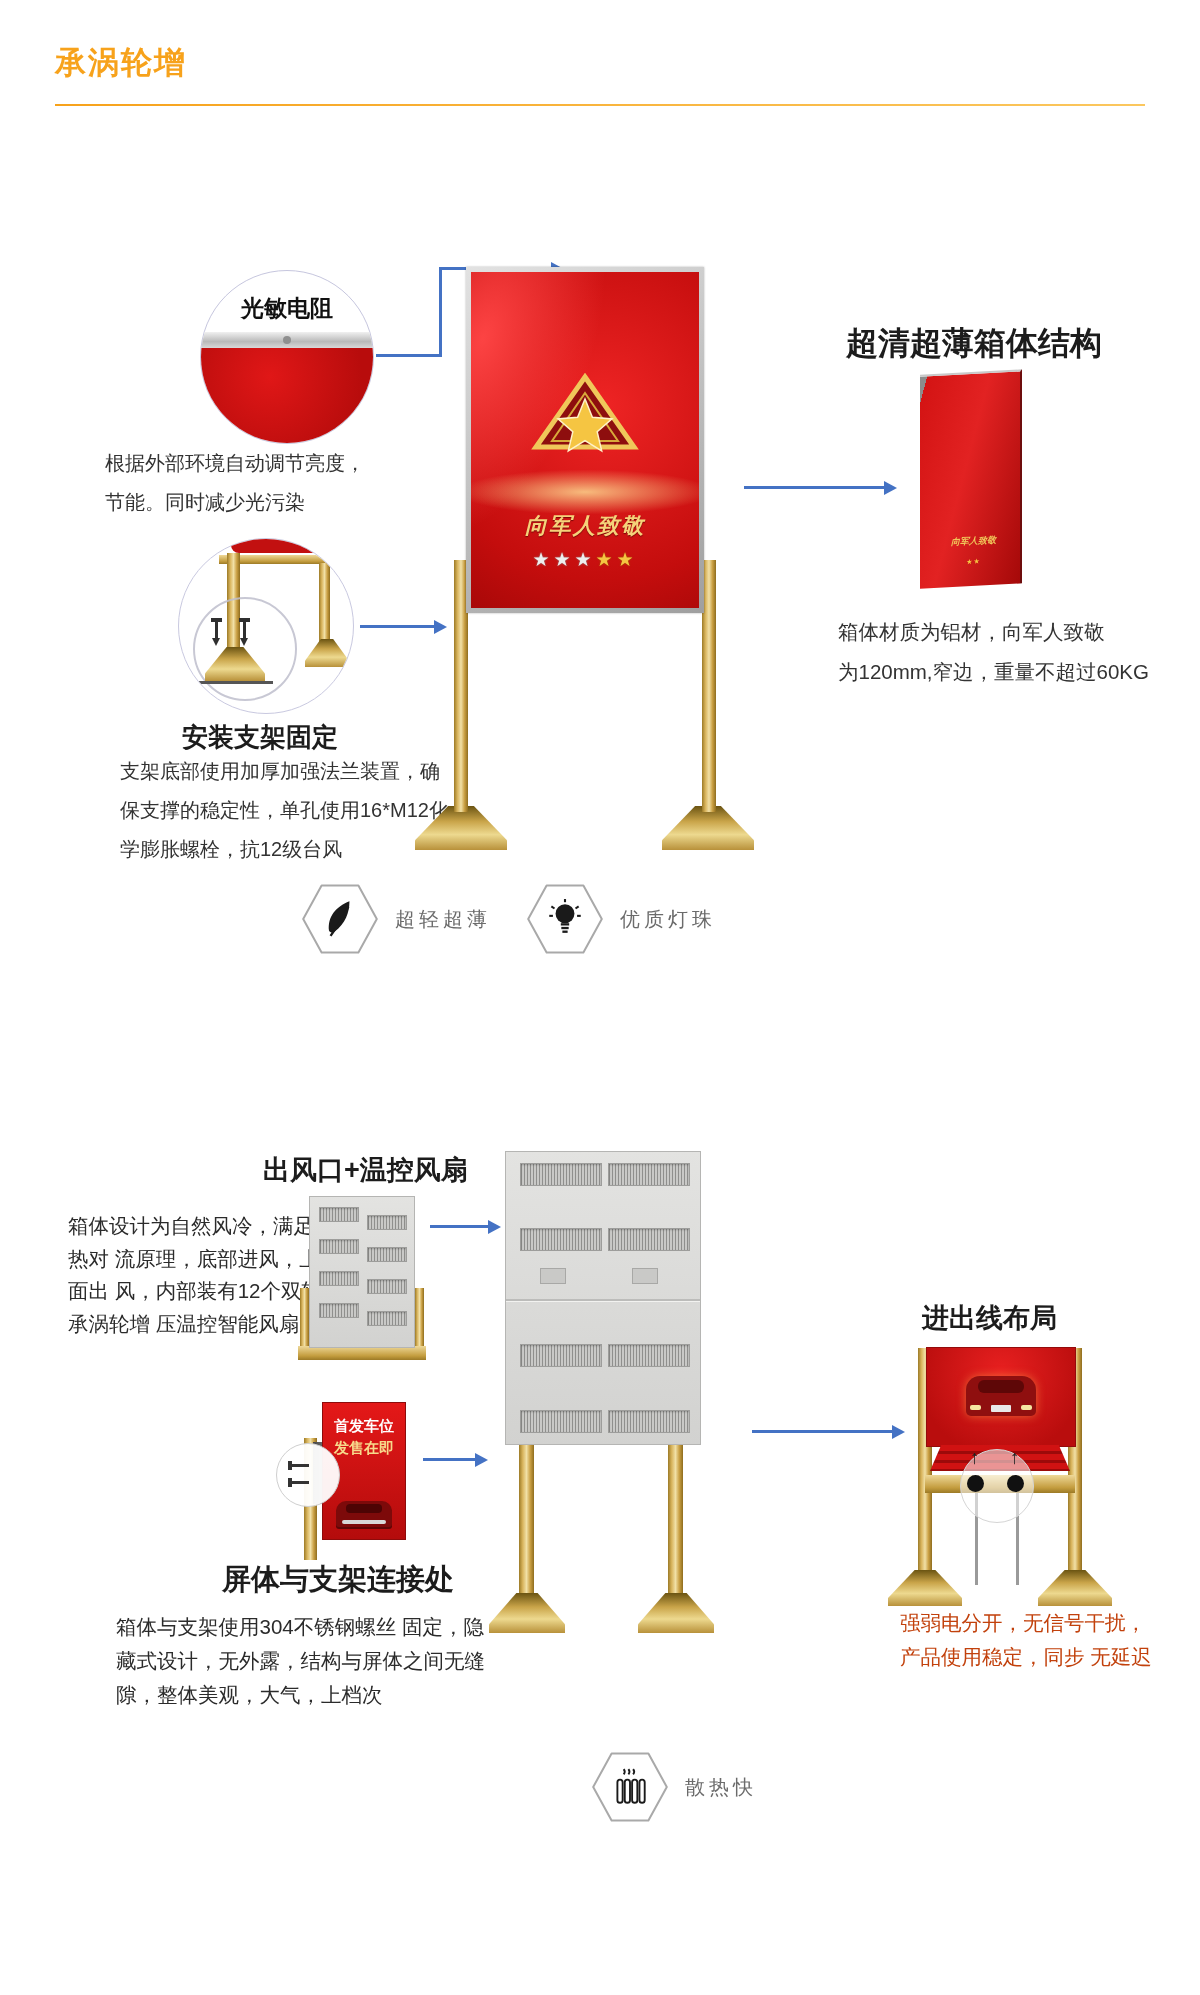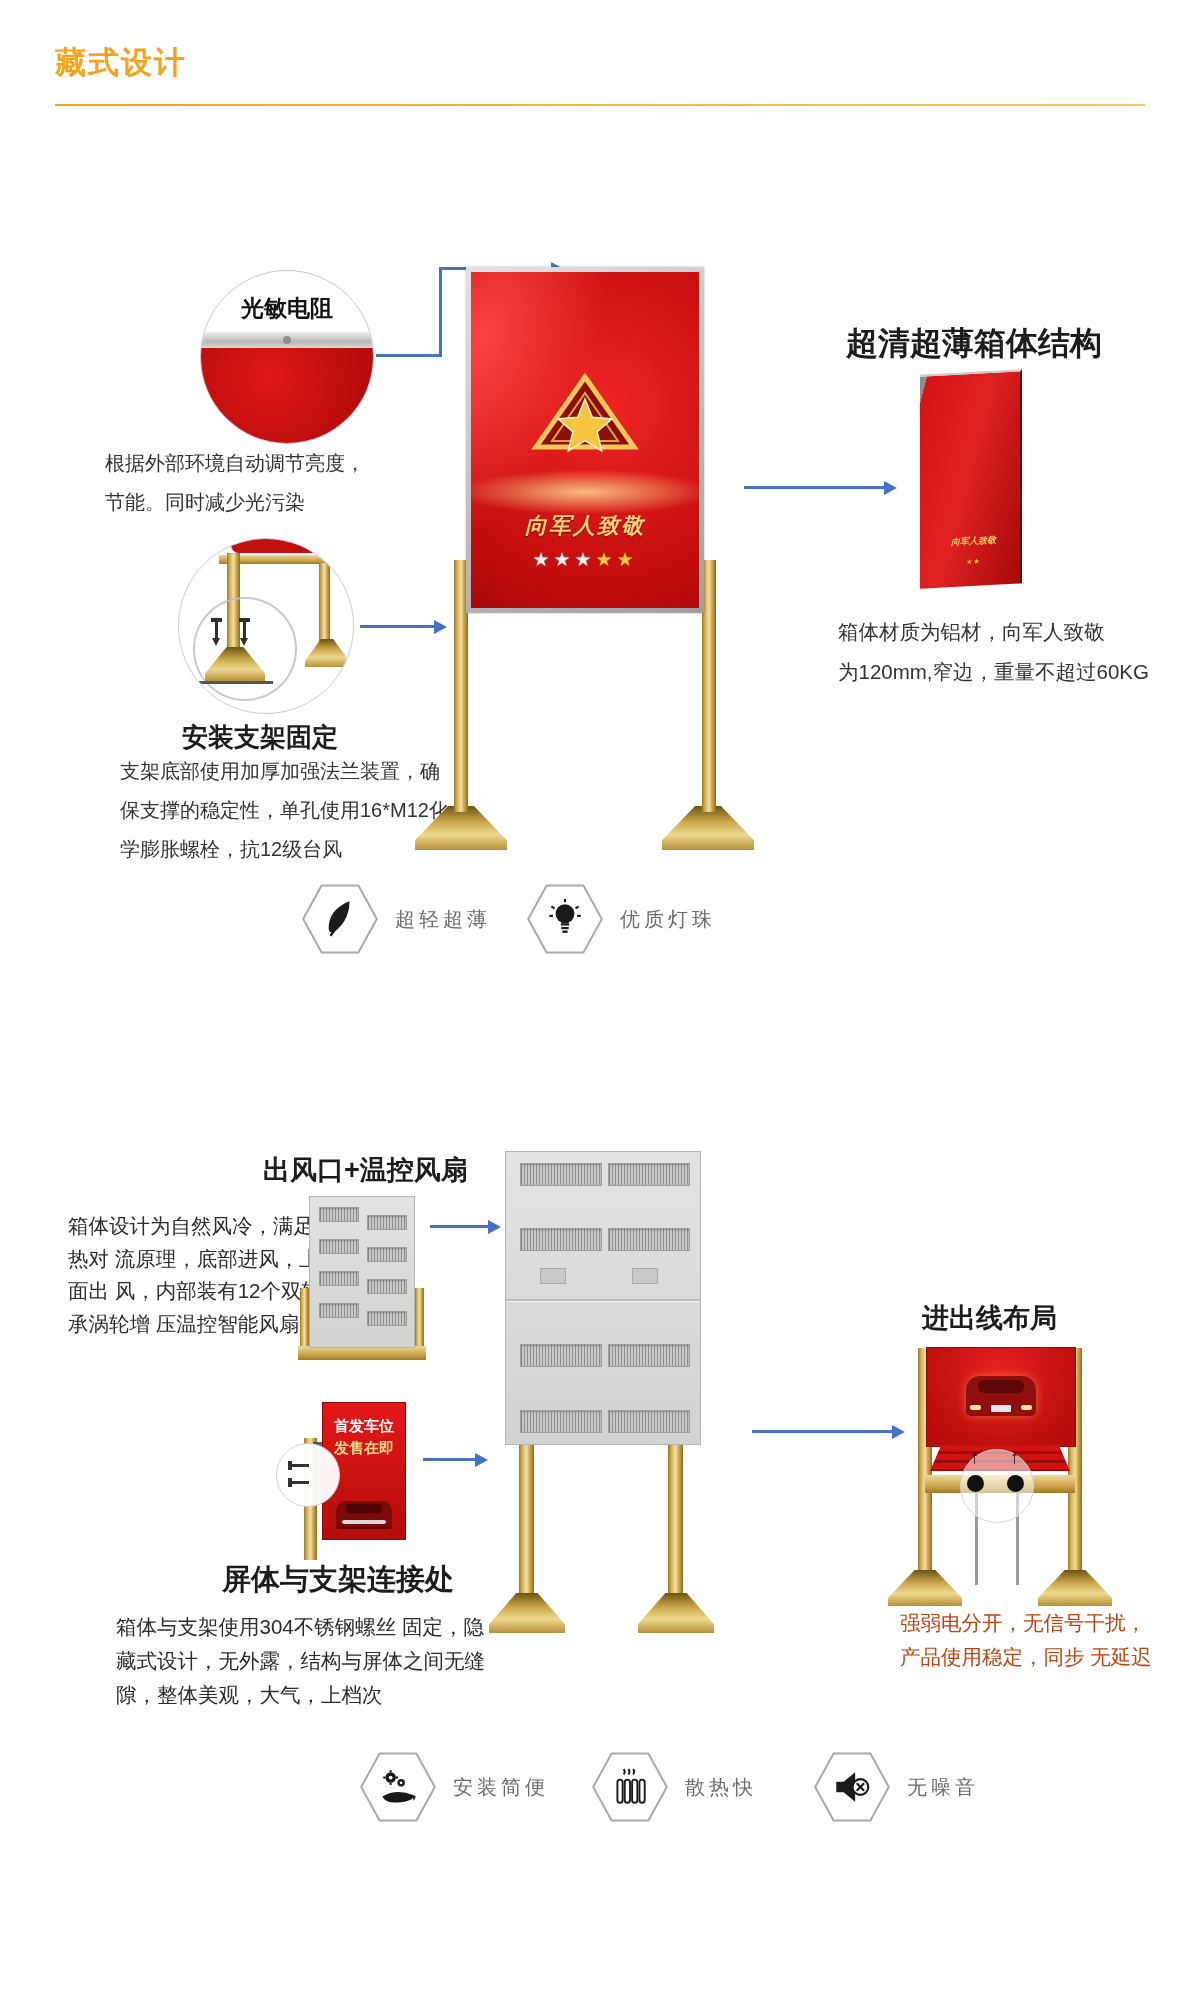--- a/index.html
+++ b/index.html
@@ -102,21 +102,21 @@
   .screw{position:absolute;width:3px;background:#2f2f2f;}
   .screw:after{content:"";position:absolute;left:-3px;bottom:-7px;border-top:8px solid #2f2f2f;
         border-left:4px solid transparent;border-right:4px solid transparent;}
   .screw-head{position:absolute;width:11px;height:4px;background:#2f2f2f;}
 </style>
 </head>
 <body>
 
 <div class="page">
 
-  <div class="abs page-title">藏式设计</div>
+  <div class="abs page-title">承涡轮增</div>
   <div class="abs title-rule"></div>
 
   <div class="abs circle" style="left:200px;top:270px;width:174px;height:174px;">
     <div class="cp-label">光敏电阻</div>
     <div class="cp-bar"></div>
     <div class="cp-dot"></div>
     <div class="cp-red"></div>
   </div>
   <div class="abs body-text" style="left:105px;top:444px;font-size:20px;line-height:39px;">
     <div>根据外部环境自动调节亮度，</div>
@@ -304,71 +304,33 @@
   <div class="hole abs" style="left:1007px;top:1475px;"></div>
   <div class="abs foot" style="left:888px;top:1570px;width:74px;height:36px;"></div>
   <div class="abs foot" style="left:1038px;top:1570px;width:74px;height:36px;"></div>
   <div class="abs aline" style="left:752px;top:1430px;width:140px;"></div>
   <div class="abs ahead" style="left:892px;top:1425px;"></div>
   <div class="abs body-text" style="left:900px;top:1606px;font-size:20.5px;line-height:34px;color:#c2410c;">
     <div>强弱电分开，无信号干扰，</div>
     <div>产品使用稳定，同步 无延迟</div>
   </div>
 
-  <div class="abs feature" style="left:358px;top:1750px;">
-    <div class="hex">
-      <svg class="outline" viewBox="0 0 100 92">
-          <polygon points="27,4 73,4 96,46 73,88 27,88 4,46" fill="none" stroke="#a9a9a9" stroke-width="2.5" stroke-linejoin="round"></polygon>
-        </svg>
-      <svg class="glyph" viewBox="0 0 40 40">
-        <circle cx="13" cy="11" r="5" fill="#1a1a1a"></circle>
-          <circle cx="13" cy="11" r="1.8" fill="#fff"></circle>
-        <g stroke="#1a1a1a" stroke-width="2">
-            <line x1="13" y1="4" x2="13" y2="6"></line>
-            <line x1="13" y1="16" x2="13" y2="18"></line>
-            <line x1="6" y1="11" x2="8" y2="11"></line>
-            <line x1="18" y1="11" x2="20" y2="11"></line>
-          </g>
-        <circle cx="23" cy="16" r="3.6" fill="#1a1a1a"></circle>
-          <circle cx="23" cy="16" r="1.3" fill="#fff"></circle>
-        <path d="M5 29 Q19 21 35 28 L33.5 31.5 Q25 36 13 34.5 Q7.5 33.5 5 29 Z" fill="#1a1a1a"></path>
-        <path d="M33 27 L37 29 L35 33 Z" fill="#1a1a1a"></path>
-      </svg>
-    </div>
-    <div class="feature-label">安装简便</div>
-  </div>
   <div class="abs feature" style="left:590px;top:1750px;">
     <div class="hex">
       <svg class="outline" viewBox="0 0 100 92">
           <polygon points="27,4 73,4 96,46 73,88 27,88 4,46" fill="none" stroke="#a9a9a9" stroke-width="2.5" stroke-linejoin="round"></polygon>
         </svg>
       <svg class="glyph" viewBox="0 0 40 40">
         <g fill="none" stroke="#1a1a1a" stroke-width="1.8">
           <rect x="8" y="13" width="5" height="22" rx="2.5"></rect>
             <rect x="15" y="13" width="5" height="22" rx="2.5"></rect>
           <rect x="22" y="13" width="5" height="22" rx="2.5"></rect>
             <rect x="29" y="13" width="5" height="22" rx="2.5"></rect>
           <path d="M14 8 q2 -2.5 0 -5"></path>
             <path d="M18.5 8 q2 -2.5 0 -5"></path>
             <path d="M23 8 q2 -2.5 0 -5"></path>
         </g>
       </svg>
     </div>
     <div class="feature-label">散热快</div>
   </div>
-  <div class="abs feature" style="left:812px;top:1750px;">
-    <div class="hex">
-      <svg class="outline" viewBox="0 0 100 92">
-          <polygon points="27,4 73,4 96,46 73,88 27,88 4,46" fill="none" stroke="#a9a9a9" stroke-width="2.5" stroke-linejoin="round"></polygon>
-        </svg>
-      <svg class="glyph" viewBox="0 0 40 40">
-        <path d="M5 15 H12 L23 6 V34 L12 25 H5 Z" fill="#1a1a1a"></path>
-        <circle cx="28" cy="20" r="7.5" fill="#fff" stroke="#1a1a1a" stroke-width="2"></circle>
-        <g stroke="#1a1a1a" stroke-width="2">
-            <line x1="24.5" y1="16.5" x2="31.5" y2="23.5"></line>
-            <line x1="31.5" y1="16.5" x2="24.5" y2="23.5"></line>
-          </g>
-      </svg>
-    </div>
-    <div class="feature-label">无噪音</div>
-  </div>
 
 </div>
 
 </body></html>

